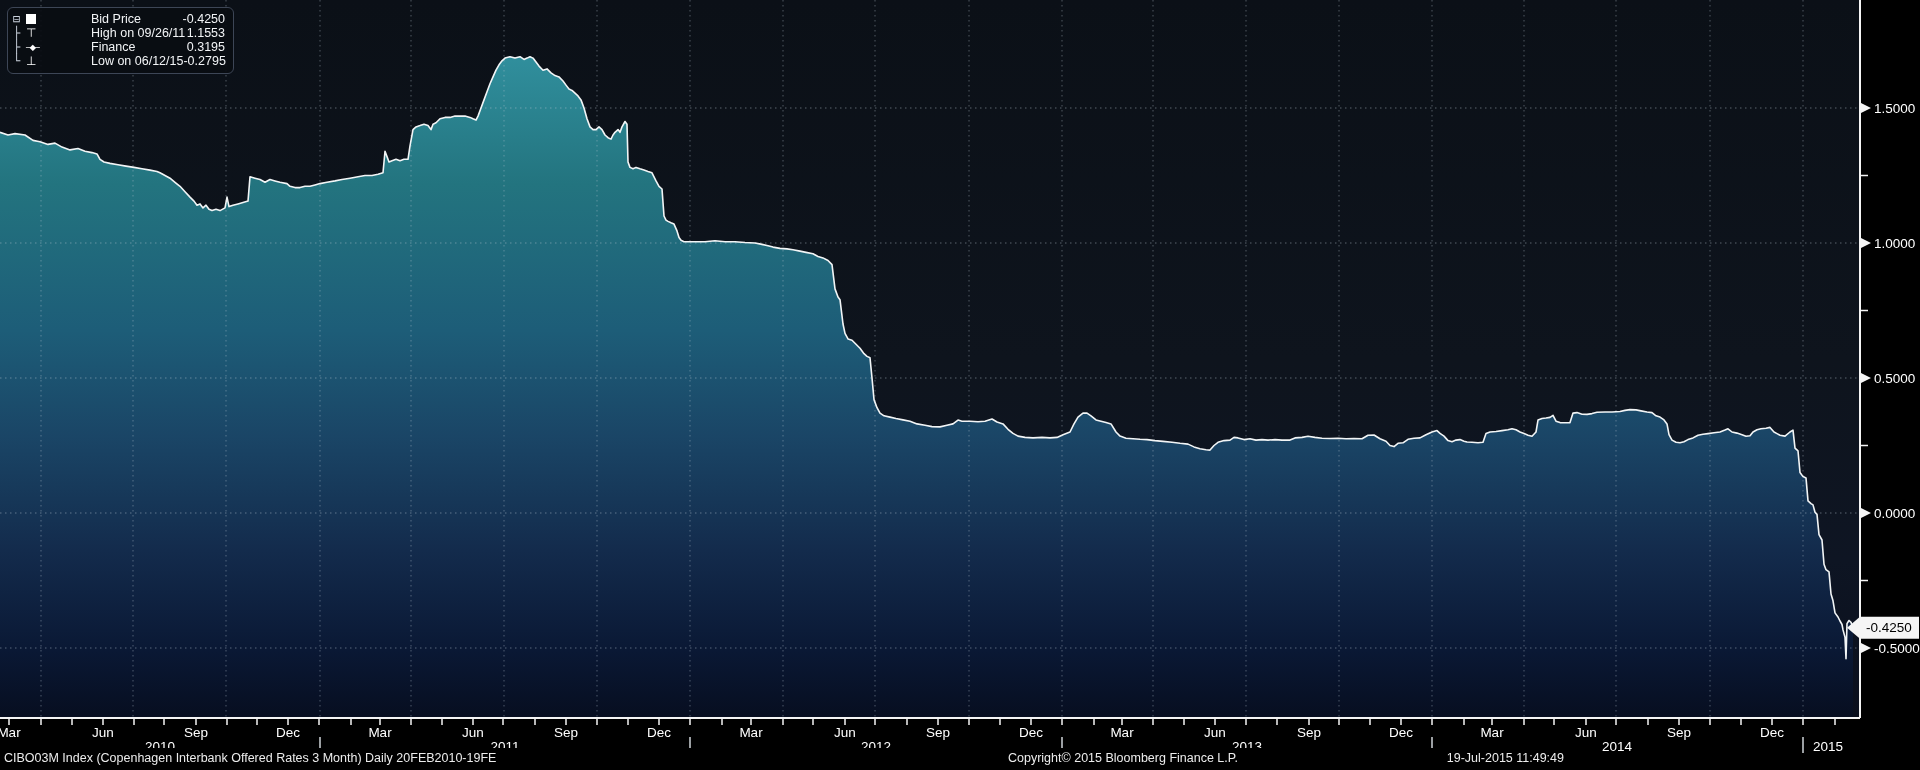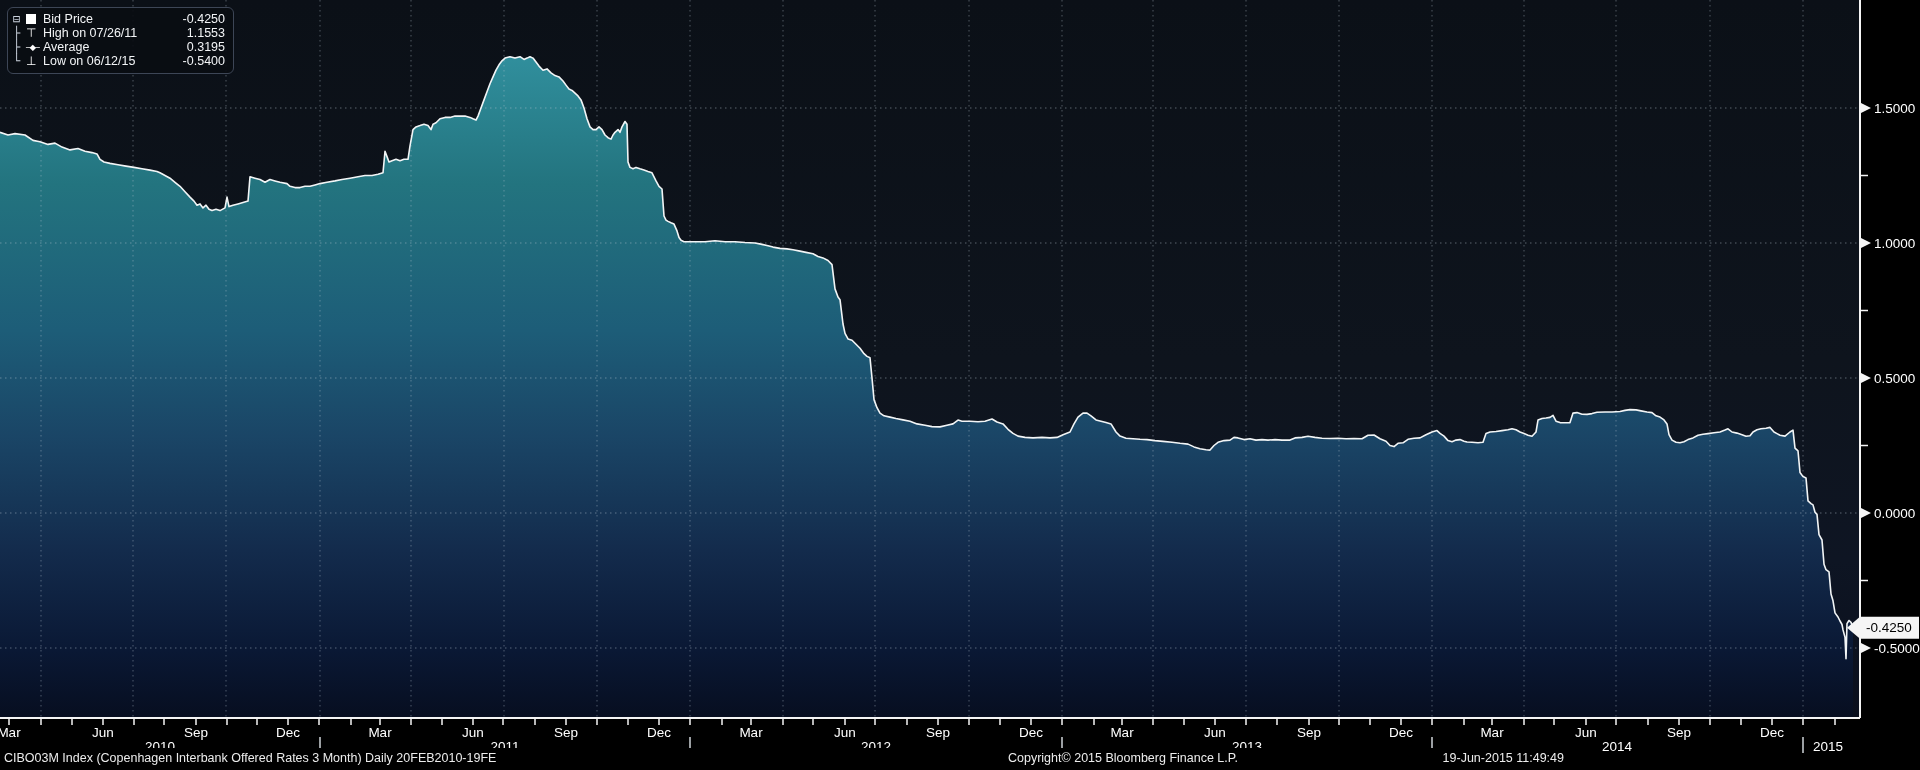--- a/index.html
+++ b/index.html
@@ -9,21 +9,21 @@
   
   .legend{position:absolute;left:7px;top:7px;width:212px;background:rgba(10,13,18,0.92);
           border:1px solid #3d4656;border-radius:6px;padding:4px 8px 5px 5px;z-index:5;}
   .lrow{display:flex;align-items:center;height:14px;color:#f2f4f6;font-size:12.5px;white-space:nowrap;}
   .tree{width:13px;flex:0 0 13px;color:#c7cfd9;font-family:"DejaVu Sans Mono",monospace;
         font-size:12px;line-height:14px;}
   .mk{width:17px;flex:0 0 17px;display:flex;align-items:center;justify-content:flex-start;color:#fff;}
   .mk .sq{display:inline-block;width:10px;height:10px;background:#fff;}
   .mk .glyph{font-size:12px;line-height:12px;font-family:"DejaVu Sans",sans-serif;}
   .mk .avg{font-size:8px;letter-spacing:-1px;font-family:"DejaVu Sans",sans-serif;}
-  .llabel{flex:1;}
+  .llabel{flex:1;margin-left:48px;}
   .lval{text-align:right;}
   
   .footer{position:absolute;left:0;top:748px;width:1568px;height:22px;background:#000;
           color:#ececec;font-size:12.5px;}
   .footer .f-left{position:absolute;left:4px;top:3px;white-space:nowrap;}
   .footer .f-center{position:absolute;left:1008px;top:3px;white-space:nowrap;}
   .footer .f-right{position:absolute;right:4px;top:3px;white-space:nowrap;}
 </style>
 </head>
 <body>
@@ -194,40 +194,40 @@
           <span class="sq"></span>
         </span>
       <span class="llabel">Bid Price</span>
       <span class="lval">-0.4250</span>
     </div>
     <div class="lrow">
       <span class="tree">├</span>
       <span class="mk">
           <span class="glyph">⊤</span>
         </span>
-      <span class="llabel">High on 07/26/11</span>
+      <span class="llabel">High on 09/26/11</span>
       <span class="lval">1.1553</span>
     </div>
     <div class="lrow">
       <span class="tree">├</span>
       <span class="mk">
           <span class="avg">─◆─</span>
         </span>
-      <span class="llabel">Average</span>
+      <span class="llabel">Finance</span>
       <span class="lval">0.3195</span>
     </div>
     <div class="lrow">
       <span class="tree">└</span>
       <span class="mk">
           <span class="glyph">⊥</span>
         </span>
       <span class="llabel">Low on 06/12/15</span>
-      <span class="lval">-0.5400</span>
+      <span class="lval">-0.2795</span>
     </div>
   </div>
 
   <div class="footer">
     <span class="f-left">CIBO03M Index (Copenhagen Interbank Offered Rates 3 Month)  Daily 20FEB2010-19FE</span>
     <span class="f-center">Copyright© 2015 Bloomberg Finance L.P.</span>
-    <span class="f-right">19-Jun-2015 11:49:49</span>
+    <span class="f-right">19-Jul-2015 11:49:49</span>
   </div>
 
 </div>
 
 </body></html>

